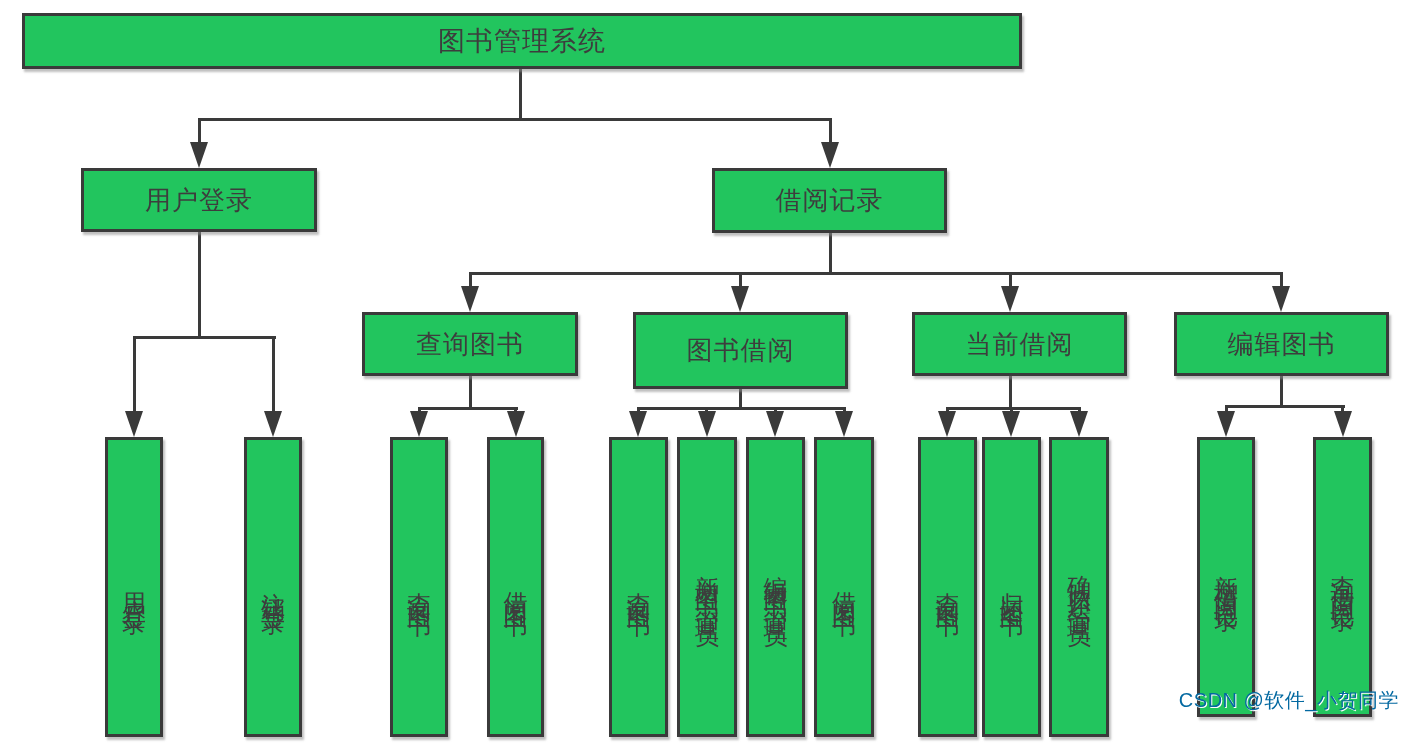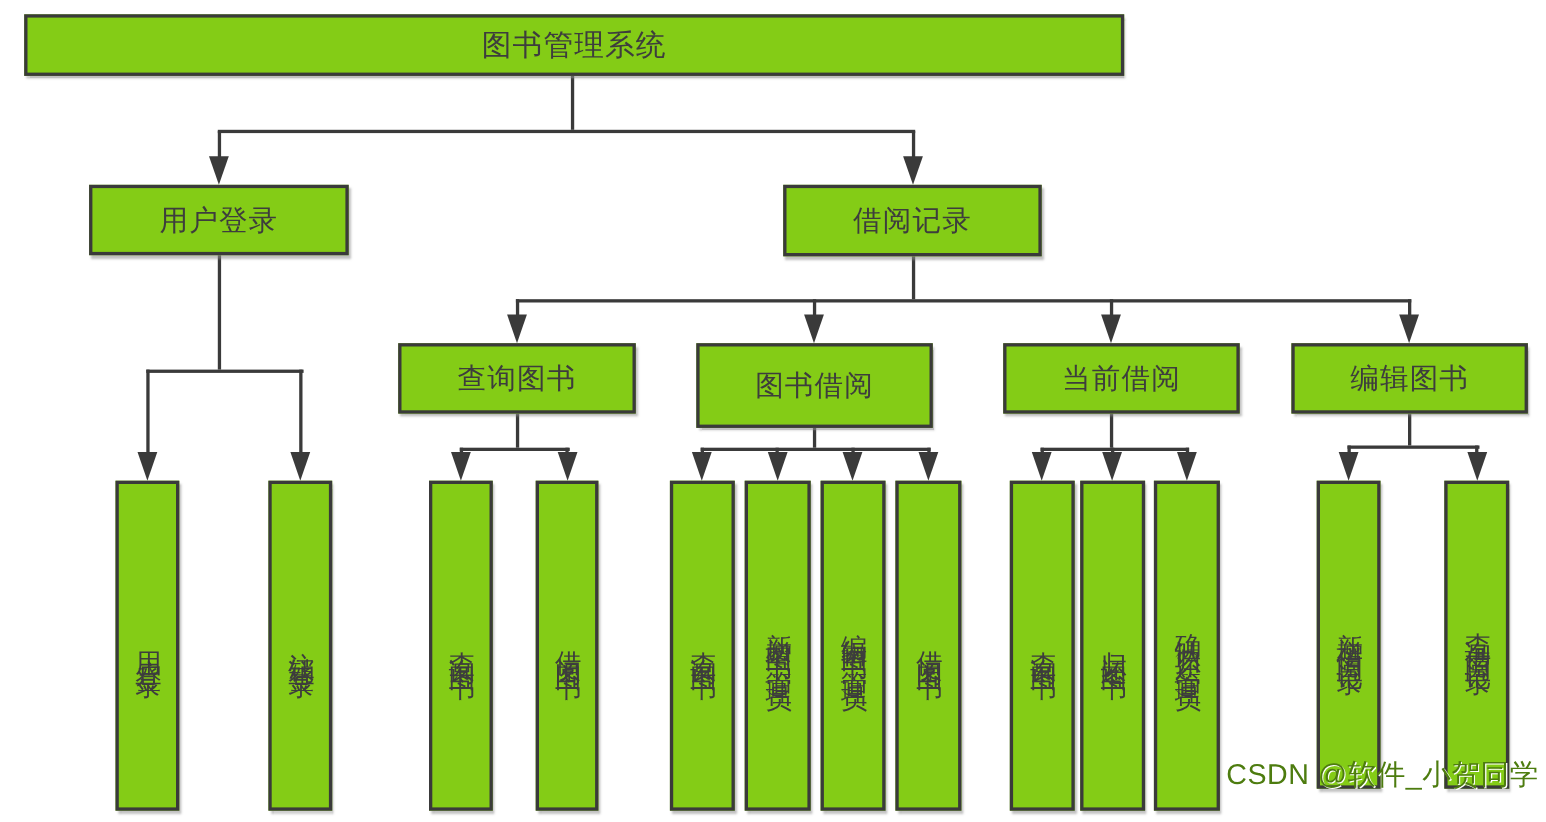--- a/index.html
+++ b/index.html
@@ -2,41 +2,41 @@
 <html><head>
 <meta charset="utf-8">
 <style>
   html,body { margin:0; padding:0; background:#ffffff; }
   .canvas {
     position:relative; width:1405px; height:747px; background:#ffffff;
     font-family:"Liberation Sans", sans-serif; overflow:hidden;
   }
   
   .node {
-    position:absolute; box-sizing:border-box; background:#84cc16;
+    position:absolute; box-sizing:border-box; background:#22c55e;
     border:3px solid #3a3a3a; display:flex; align-items:center; justify-content:center;
     box-shadow:2px 3px 2px rgba(140,140,140,0.55);
   }
   .hlabel { font-size:26px; color:#3d3d3d; letter-spacing:1px; white-space:nowrap; }
   .title-label { font-size:27px; }
   .vlabel {
     writing-mode:vertical-lr; text-orientation:mixed;
     font-size:24px; line-height:1; letter-spacing:7px; color:#3d3d3d;
   }
   
   .h-line { position:absolute; height:3px; background:#3a3a3a; }
   .v-line { position:absolute; width:3px;  background:#3a3a3a; }
   .arrow-down {
     position:absolute; width:0; height:0;
     border-left:9px solid transparent; border-right:9px solid transparent;
     border-top:26px solid #3a3a3a;
   }
   .watermark {
     position:absolute; top:687px; right:6px; z-index:20;
-    font-size:26px; color:#4d7c0f; letter-spacing:0.5px;
+    font-size:20px; color:#0369a1; letter-spacing:0.5px;
     text-shadow:1px 1px 0 #ffffff;
     white-space:nowrap;
   }
 </style>
 </head>
 <body>
 
 <div class="canvas">
 
   <div>

